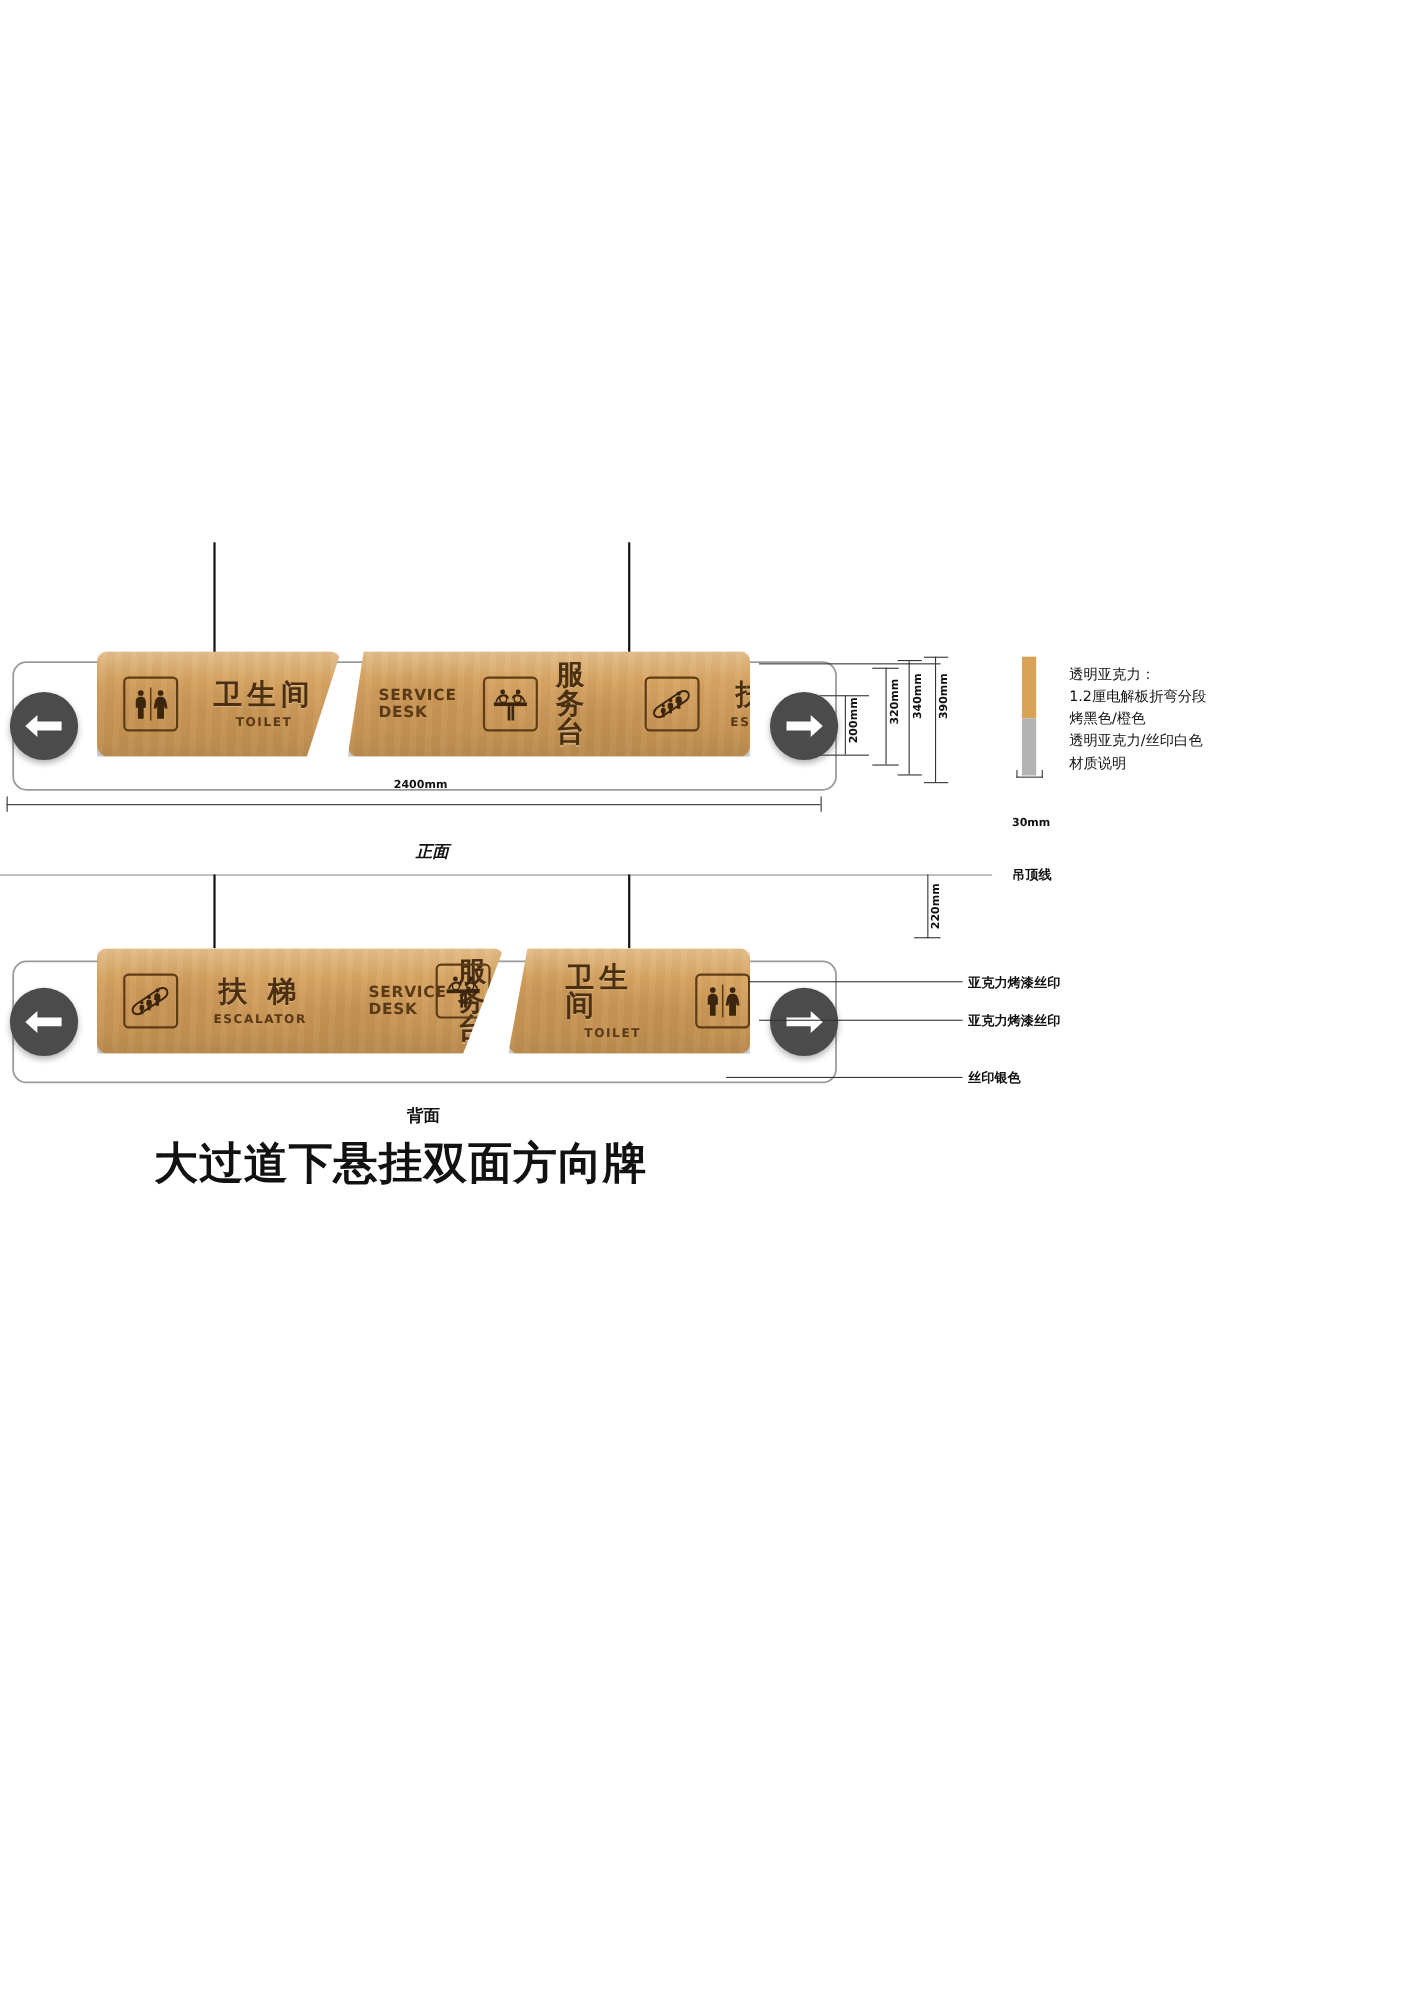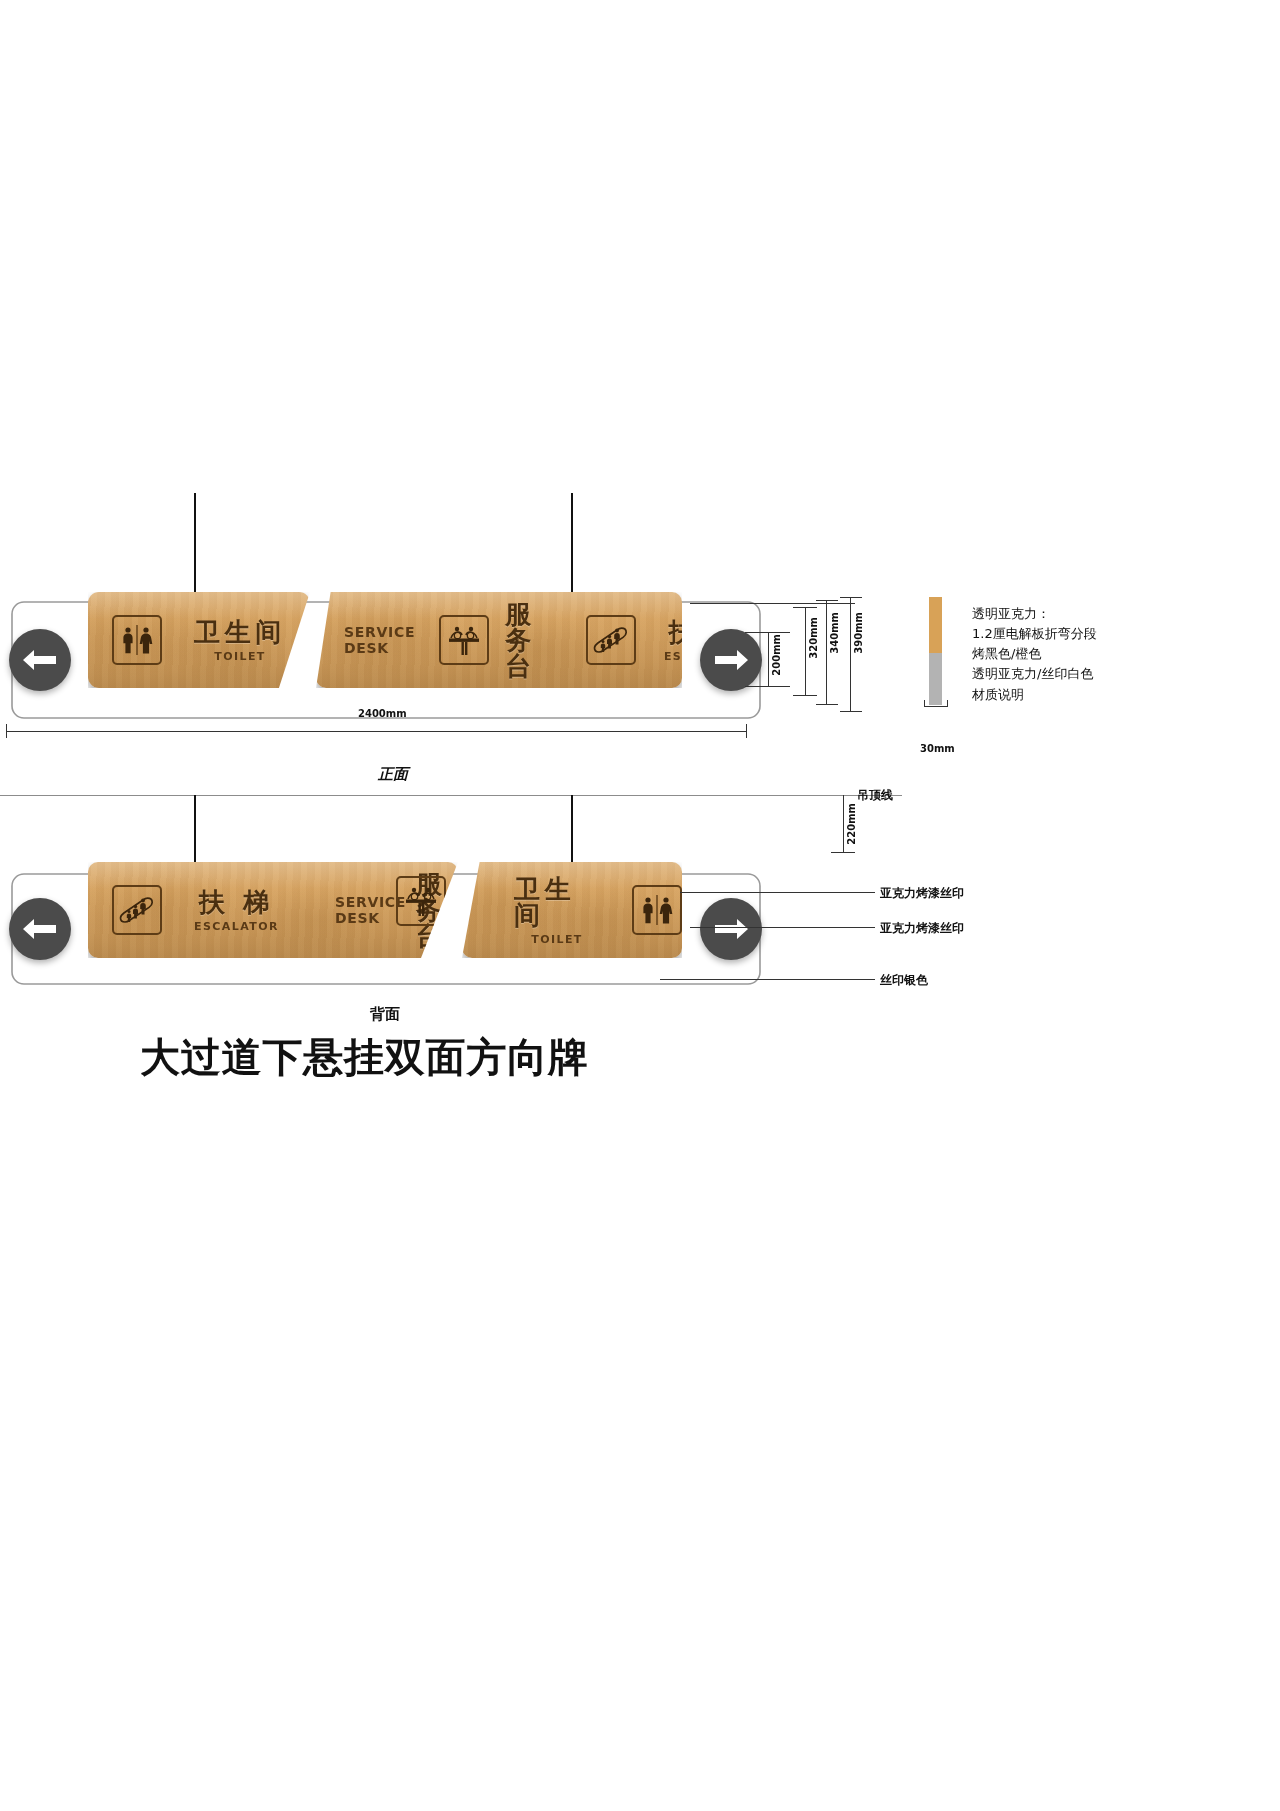--- a/index.html
+++ b/index.html
@@ -219,21 +219,21 @@
 
 <div class="matnote" style="left:972px;top:604px;">
   <div>透明亚克力：</div>
   <div>  1.2厘电解板折弯分段</div>
   <div>烤黑色/橙色</div>
   <div>透明亚克力/丝印白色</div>
   <div>材质说明</div>
 </div>
 
 <div class="rule" style="left:0px;top:795px;width:902px;"></div>
-<div class="leadtxt" style="left:857px;top:787px;">吊顶线</div>
+<div class="leadtxt" style="left:920px;top:787px;">吊顶线</div>
 
 <div class="dline v" style="left:843px;top:795px;height:58px;"></div>
 <div class="dline h" style="left:831px;top:852px;width:24px;"></div>
 <div class="dimtxt vert" style="left:846px;top:803px;">220mm</div>
 
 <div class="rod" style="left:194px;top:795px;height:67px;"></div>
 <div class="rod" style="left:571px;top:795px;height:67px;"></div>
 
 <div class="bracket" style="left:6px;top:868px;">
   <svg width="760" height="122" viewBox="0 0 760 122">

